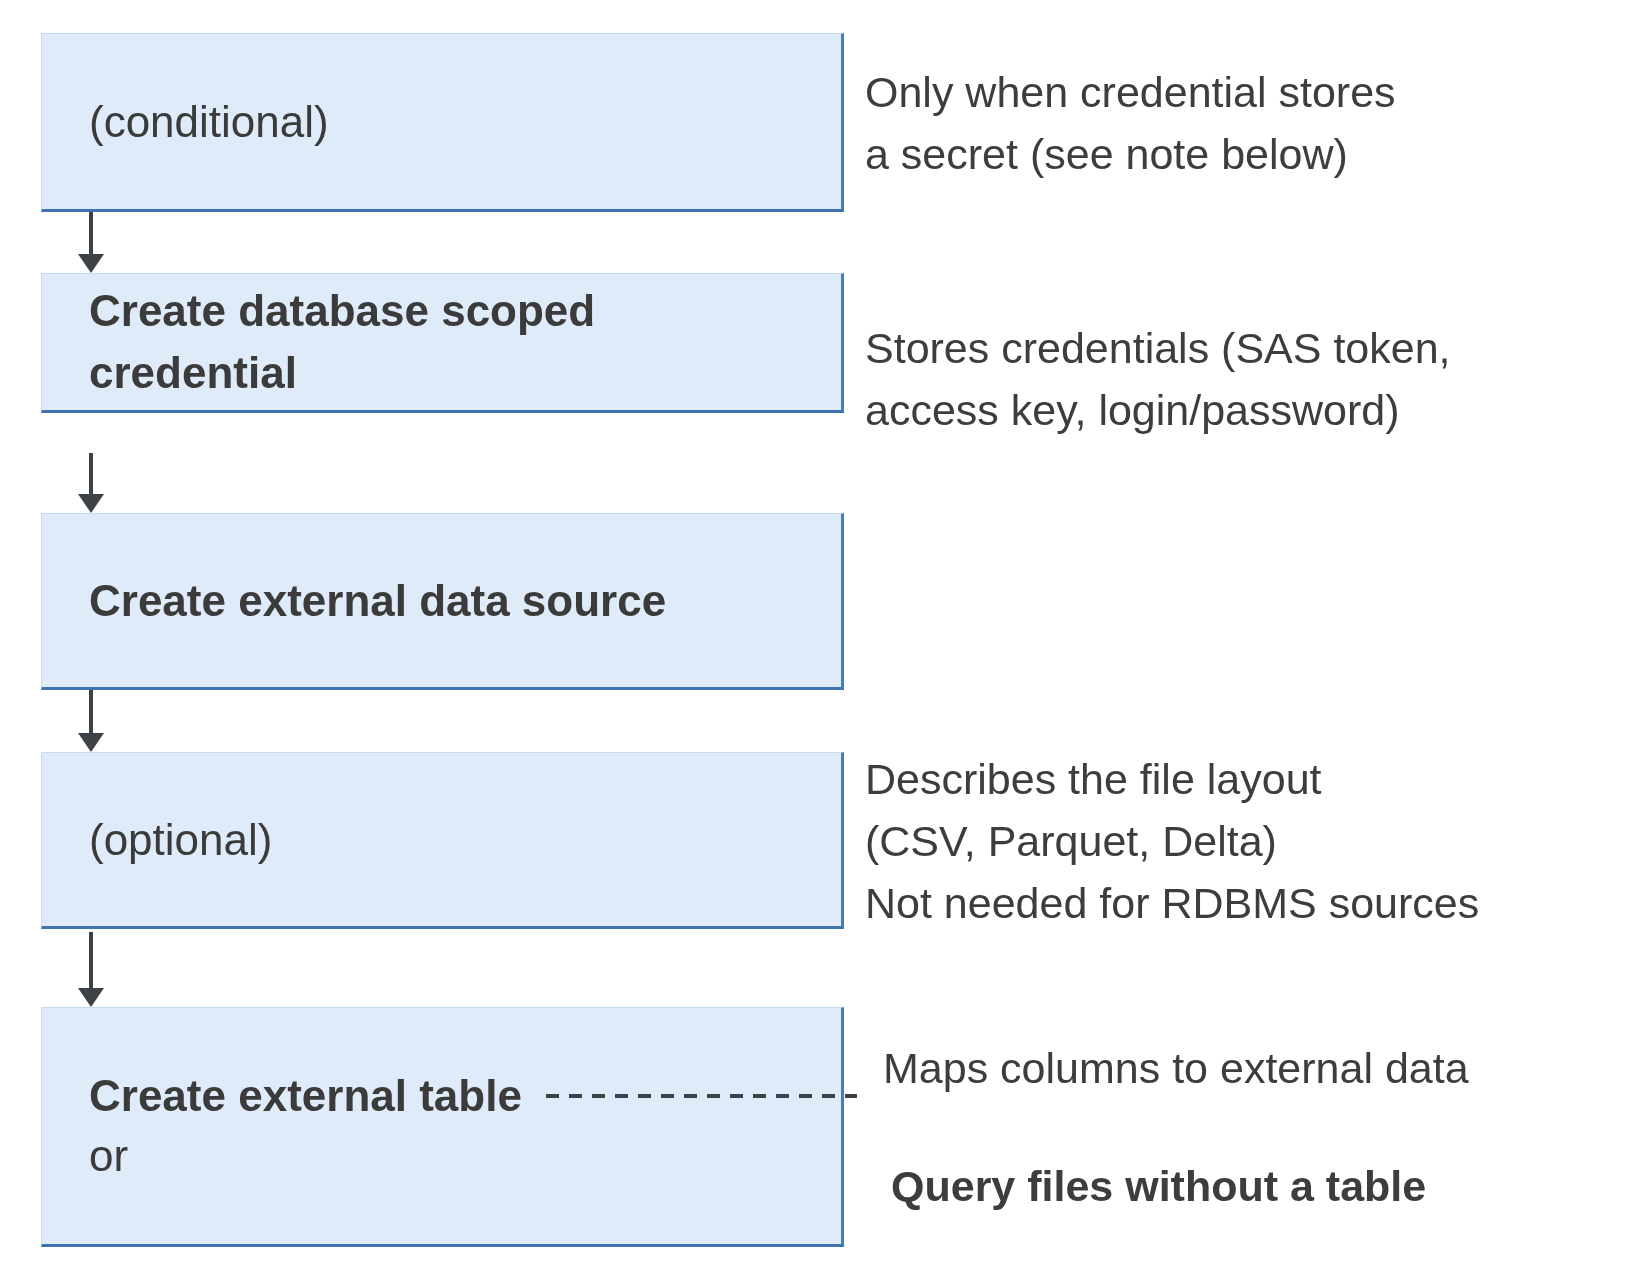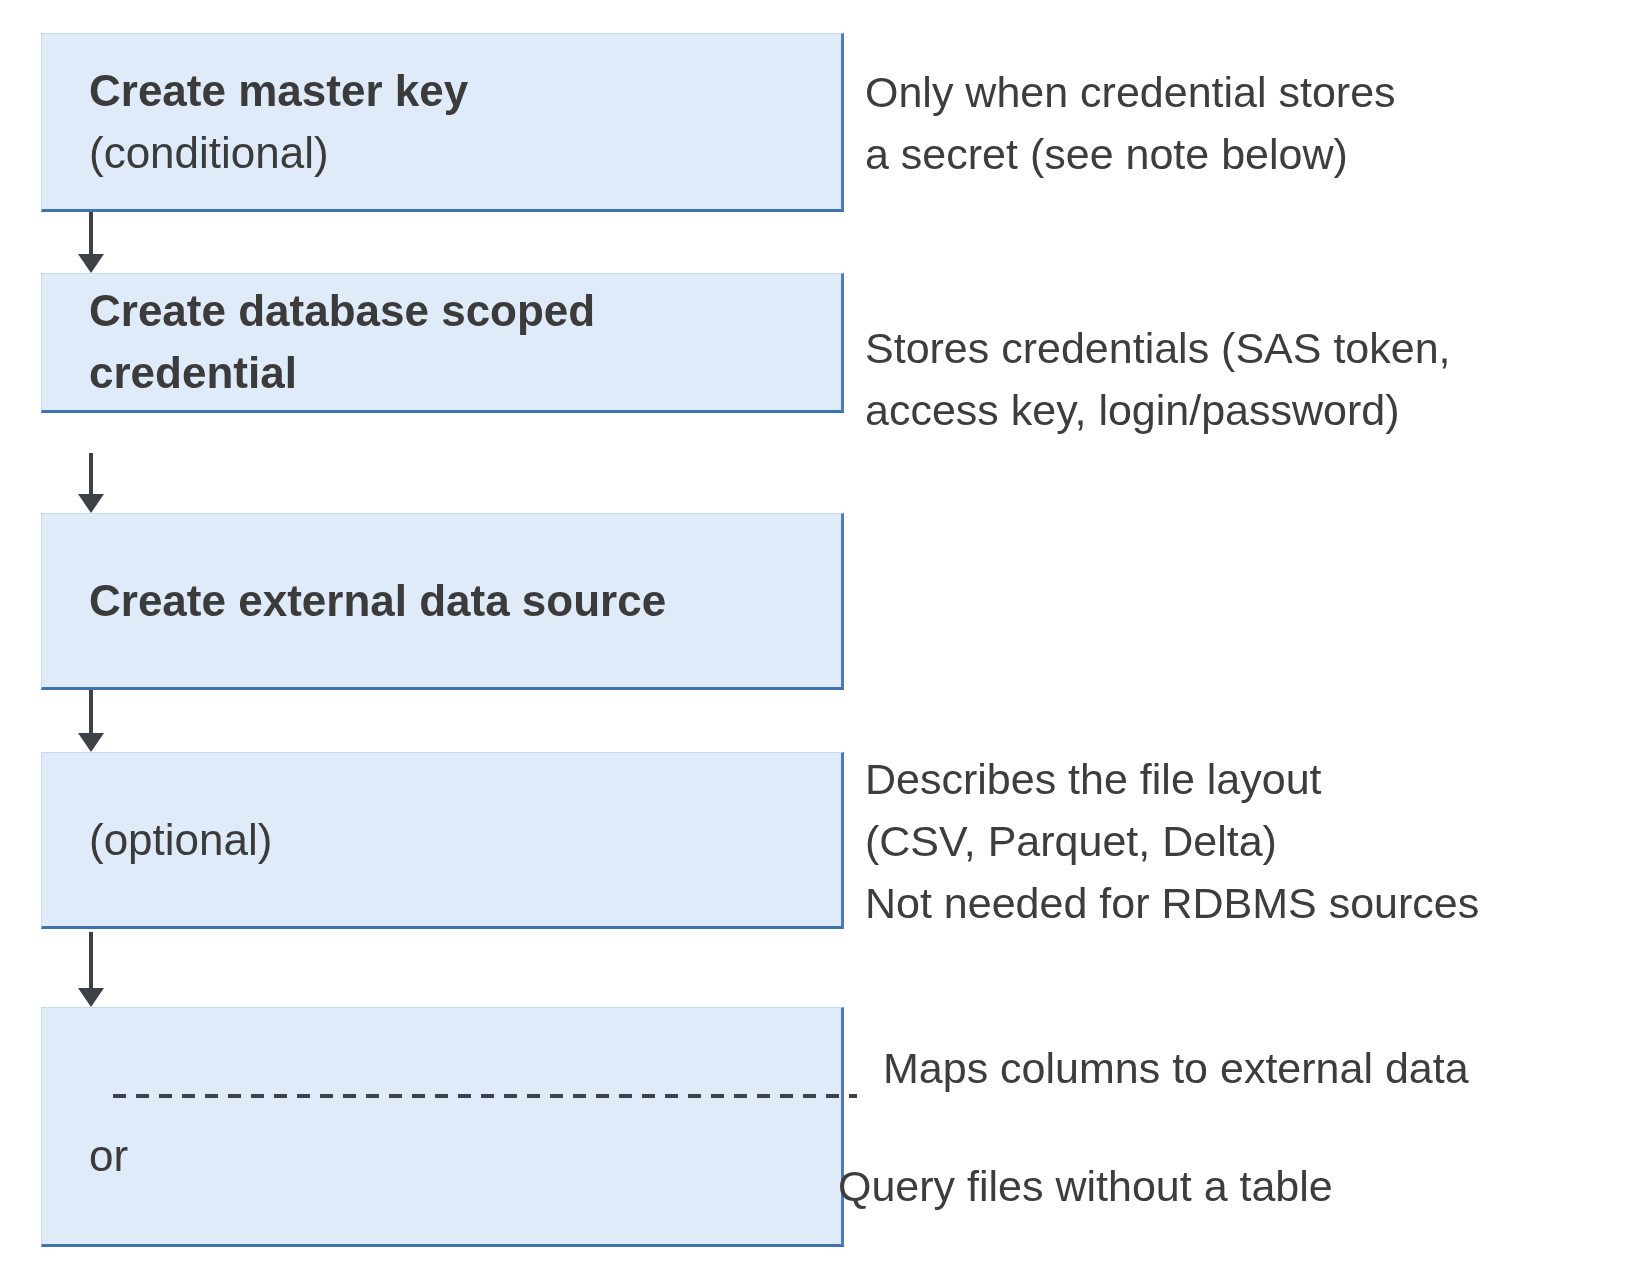--- a/index.html
+++ b/index.html
@@ -94,29 +94,28 @@
     font-size: 43px;
     line-height: 62px;
     color: #3d3d3d;
     white-space: pre-line;
   }
   .n1 { top: 123px; }
   .n2 { top: 363px; margin-top: 16px; }
   .n3 { top: 601px; }
   .n4 { top: 841px; }
   .n5a { top: 1068px; left: 883px; white-space: nowrap; }
-  .n5b { top: 1186px; left: 838px; white-space: nowrap; }
+  .n5b { top: 1186px; left: 891px; white-space: nowrap; font-weight: bold; }
 </style>
 </head>
 <body>
 
 <div class="canvas">
 
   <div class="box box1">
-    <div class="title">Create master key</div>
     <div class="subtitle">(conditional)</div>
   </div>
   <div class="note n1">Only when credential stores
 a secret (see note below)</div>
 
   <div class="arrow a1">
     <div class="arrow-line"></div>
     <div class="arrow-head"></div>
   </div>
 
@@ -148,20 +147,21 @@
 (CSV, Parquet, Delta)
 Not needed for RDBMS sources</div>
 
   <div class="arrow a4">
     <div class="arrow-line"></div>
     <div class="arrow-head"></div>
   </div>
 
   <div class="box box5">
     <div class="bline">
+      <span class="bold">Create external table</span>
       <span class="dash"></span>
     </div>
     <div class="bline">or</div>
   </div>
   <div class="note n5a">Maps columns to external data</div>
   <div class="note n5b">Query files without a table</div>
 
 </div>
 
 </body></html>

